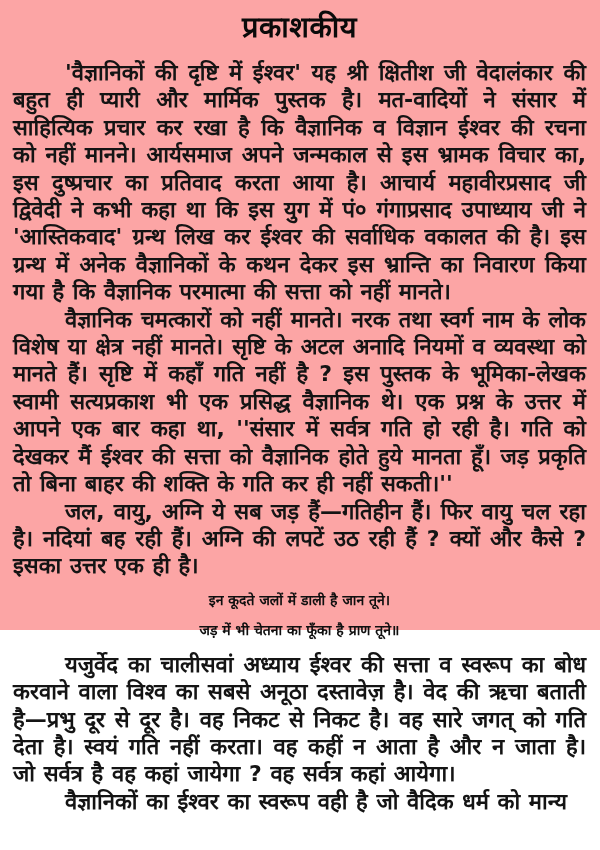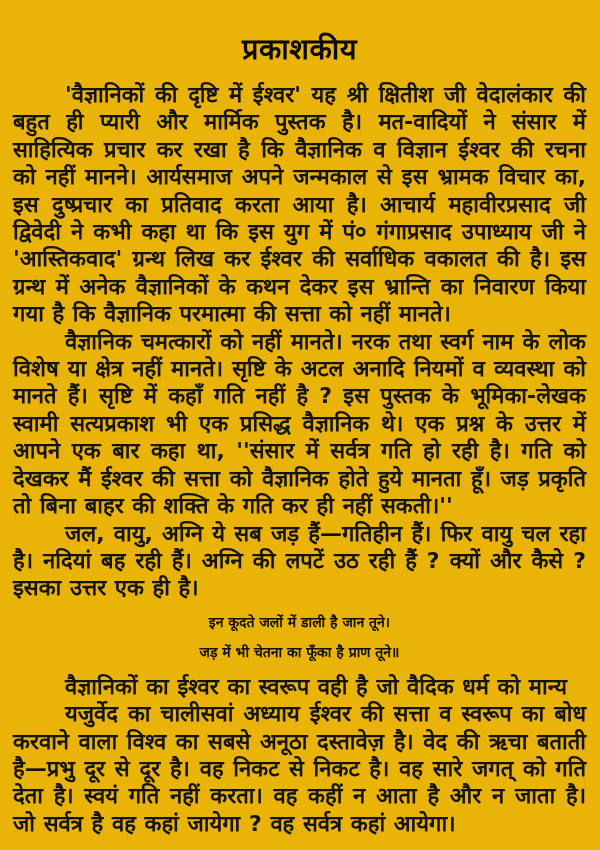--- a/index.html
+++ b/index.html
@@ -10,23 +10,23 @@
   body {
     width: 600px;
     height: 850px;
     overflow: hidden;
     font-family: "DejaVu Sans", sans-serif;
     color: #0e0e0e;
   }
   .page {
     box-sizing: border-box;
     width: 600px;
-    height: 850px;
-    padding: 24px 14px 0 13px;
-    background: #eab308;
+    height: 630px;
+    padding: 2px 14px 0 13px;
+    background: #fca5a5;
   }
   .page-title {
     margin: 4px 0 14px 0;
     text-align: center;
     font-size: 29px;
     font-weight: 700;
     letter-spacing: 0.5px;
     color: #0a0a0a;
   }
   .body-para {
@@ -62,17 +62,17 @@
 
   <p class="body-para">वैज्ञानिक चमत्कारों को नहीं मानते। नरक तथा स्वर्ग नाम के लोक विशेष या क्षेत्र नहीं मानते। सृष्टि के अटल अनादि नियमों व व्यवस्था को मानते हैं। सृष्टि में कहाँ गति नहीं है ? इस पुस्तक के भूमिका-लेखक स्वामी सत्यप्रकाश भी एक प्रसिद्ध वैज्ञानिक थे। एक प्रश्न के उत्तर में आपने एक बार कहा था, ''संसार में सर्वत्र गति हो रही है। गति को देखकर मैं ईश्वर की सत्ता को वैज्ञानिक होते हुये मानता हूँ। जड़ प्रकृति तो बिना बाहर की शक्ति के गति कर ही नहीं सकती।''</p>
 
   <p class="body-para">जल, वायु, अग्नि ये सब जड़ हैं—गतिहीन हैं। फिर वायु चल रहा है। नदियां बह रही हैं। अग्नि की लपटें उठ रही हैं ? क्यों और कैसे ? इसका उत्तर एक ही है।</p>
 
   <div class="verse">
     <div>इन कूदते जलों में डाली है जान तूने।</div>
     <div>जड़ में भी चेतना का फूँका है प्राण तूने॥</div>
   </div>
 
+  <p class="body-para">यजुर्वेद का चालीसवां अध्याय ईश्वर की सत्ता व स्वरूप का बोध करवाने वाला विश्व का सबसे अनूठा दस्तावेज़ है। वेद की ऋचा बताती है—प्रभु दूर से दूर है। वह निकट से निकट है। वह सारे जगत् को गति देता है। स्वयं गति नहीं करता। वह कहीं न आता है और न जाता है। जो सर्वत्र है वह कहां जायेगा ? वह सर्वत्र कहां आयेगा।</p>
+
   <p class="body-para last-para">वैज्ञानिकों का ईश्वर का स्वरूप वही है जो वैदिक धर्म को मान्य</p>
-
-  <p class="body-para">यजुर्वेद का चालीसवां अध्याय ईश्वर की सत्ता व स्वरूप का बोध करवाने वाला विश्व का सबसे अनूठा दस्तावेज़ है। वेद की ऋचा बताती है—प्रभु दूर से दूर है। वह निकट से निकट है। वह सारे जगत् को गति देता है। स्वयं गति नहीं करता। वह कहीं न आता है और न जाता है। जो सर्वत्र है वह कहां जायेगा ? वह सर्वत्र कहां आयेगा।</p>
 
 </div>
 
 </body></html>

